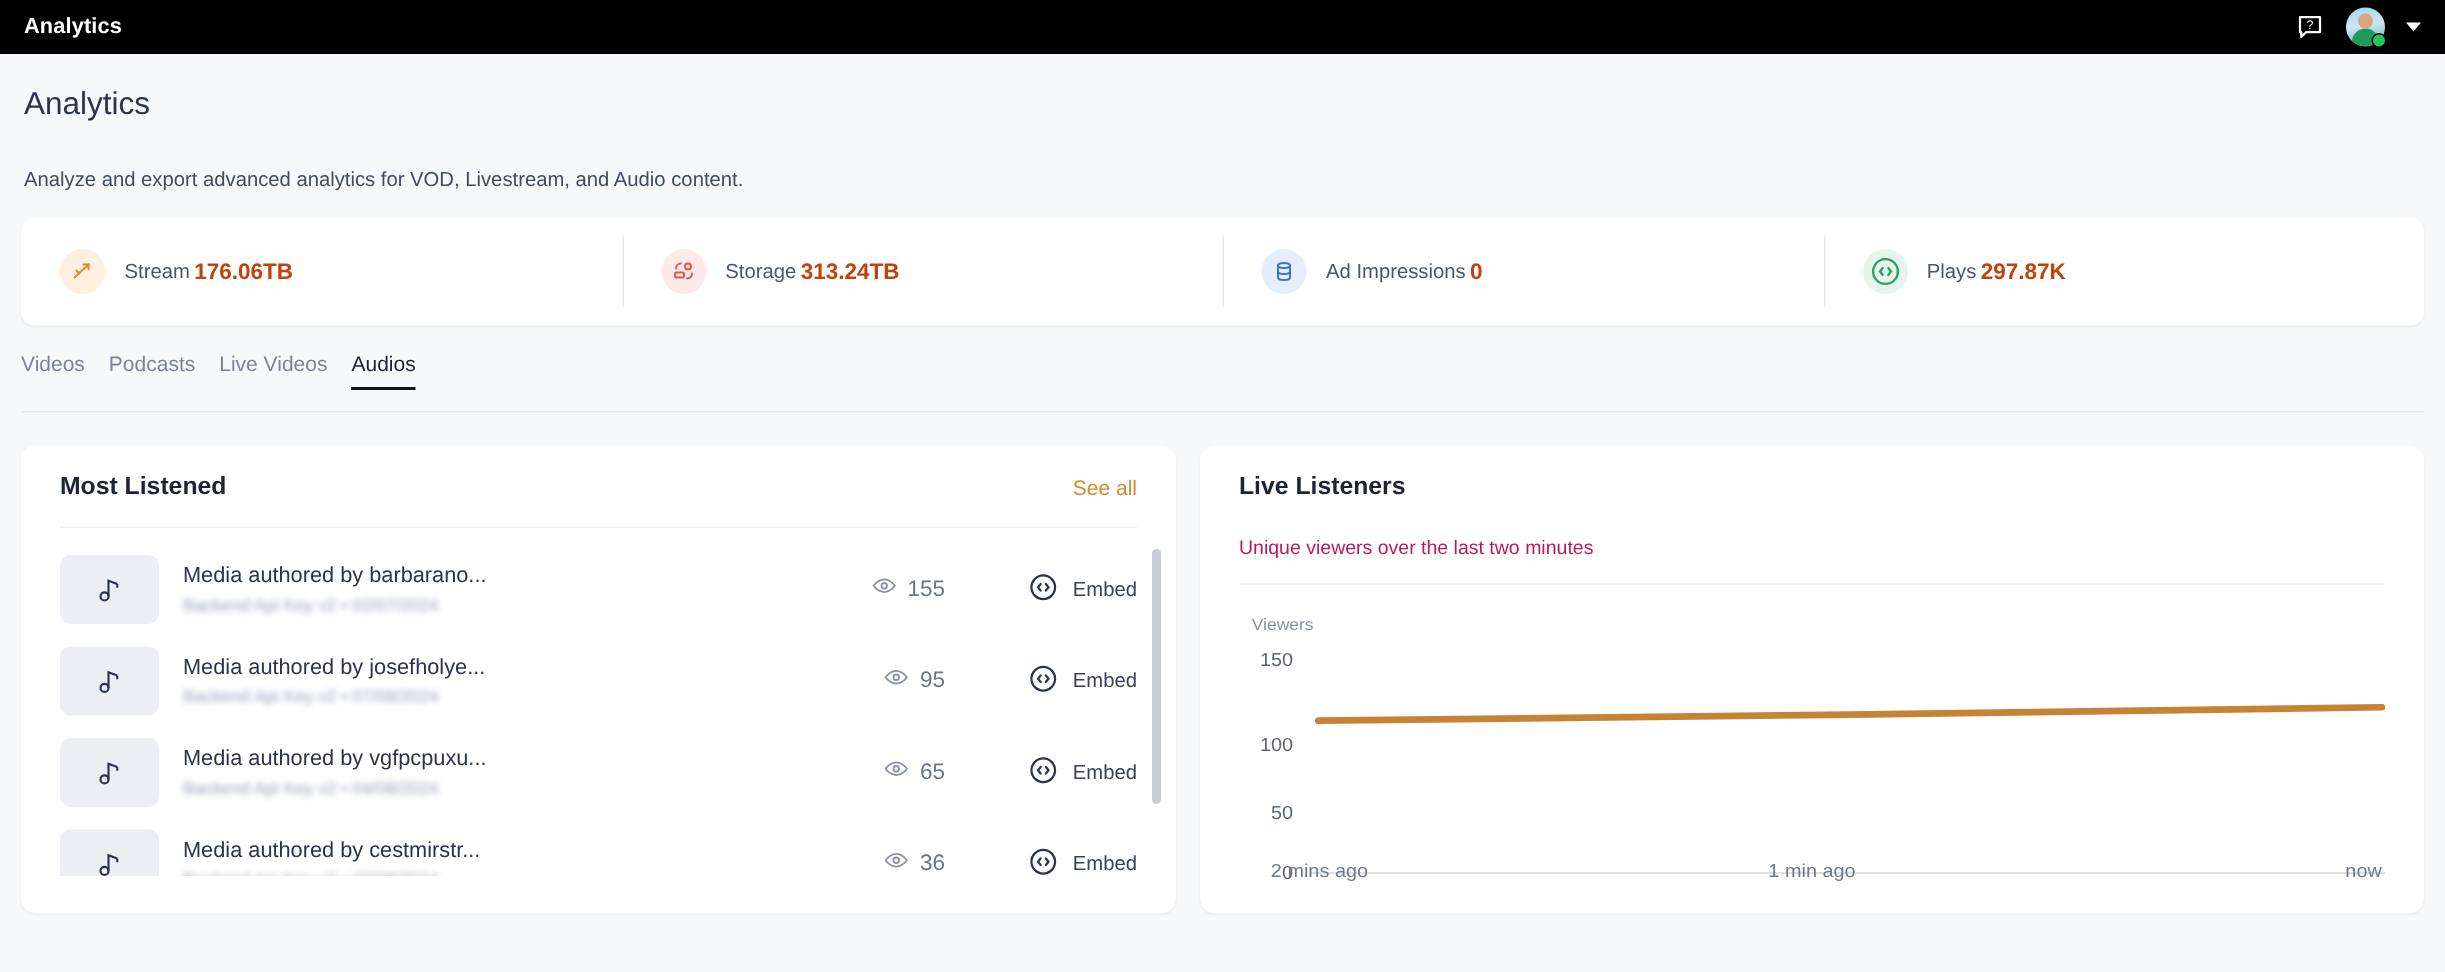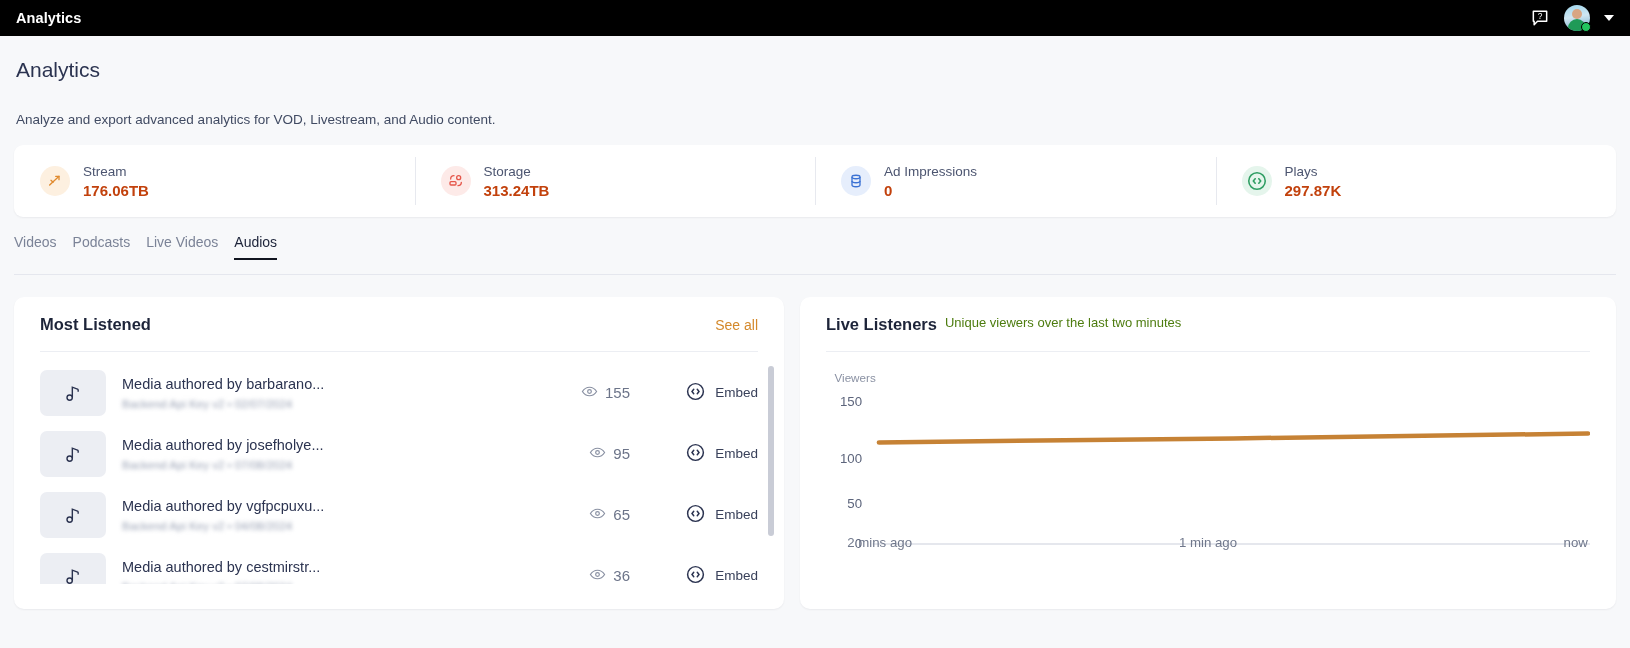--- a/index.html
+++ b/index.html
@@ -66,21 +66,21 @@
   }
   .stat + .stat::before {
     content: ""; position: absolute; left: 0; top: 12px; bottom: 12px;
     width: 1px; background: #e7e9ef;
   }
   .stat-badge {
     width: 30px; height: 30px; border-radius: 50%;
     display: flex; align-items: center; justify-content: center;
     flex: 0 0 30px;
   }
-  .stat-txt { display: flex; flex-direction: column; gap: 3px; }
+  .stat-txt { display: flex; flex-direction: row; gap: 3px; }
   .stat-label { font-size: 13.5px; color: #4c5570; }
   .stat-value { font-size: 15px; font-weight: bold; color: #c2410c; }
 
   
   .tabs-row {
     margin: 18px 14px 0 14px; display: flex; align-items: flex-end;
     position: relative; height: 40px;
   }
   .tabs { display: flex; gap: 16px; align-items: flex-start; height: 100%; }
   .tab {
@@ -153,22 +153,22 @@
     font-size: 13.5px; color: #3b4considered; color: #39415a;
     width: 112px; cursor: pointer; justify-content: flex-end;
   }
   .scrollbar {
     position: absolute; right: 10px; top: 14px; width: 6px; height: 170px;
     background: #c9ccd6; border-radius: 3px; cursor: pointer;
   }
 
   
   .live-head { display: flex; padding: 18px 26px 0 26px; }
-  .live-left { display: flex; flex-direction: row; gap: 8px; }
-  .live-sub { font-size: 13px; color: #4d7c0f; }
+  .live-left { display: flex; flex-direction: column; gap: 23px; }
+  .live-sub { font-size: 13px; color: #be185d; }
   .live-right {
     margin-left: auto; display: flex; flex-direction: column;
     align-items: flex-end; gap: 8px;
   }
   .live-right-label { font-size: 12.5px; color: #98a0b3; }
   .live-count { font-size: 17px; font-weight: bold; color: #1d2439; }
   .chart-wrap { position: relative; padding: 16px 26px 0 26px; height: 210px; }
   .chart-svg { display: block; width: 100%; height: 180px; }
   .axis-label, .tick, .xtick {
     font-family: "Liberation Sans", sans-serif; fill: #8a91a3;

